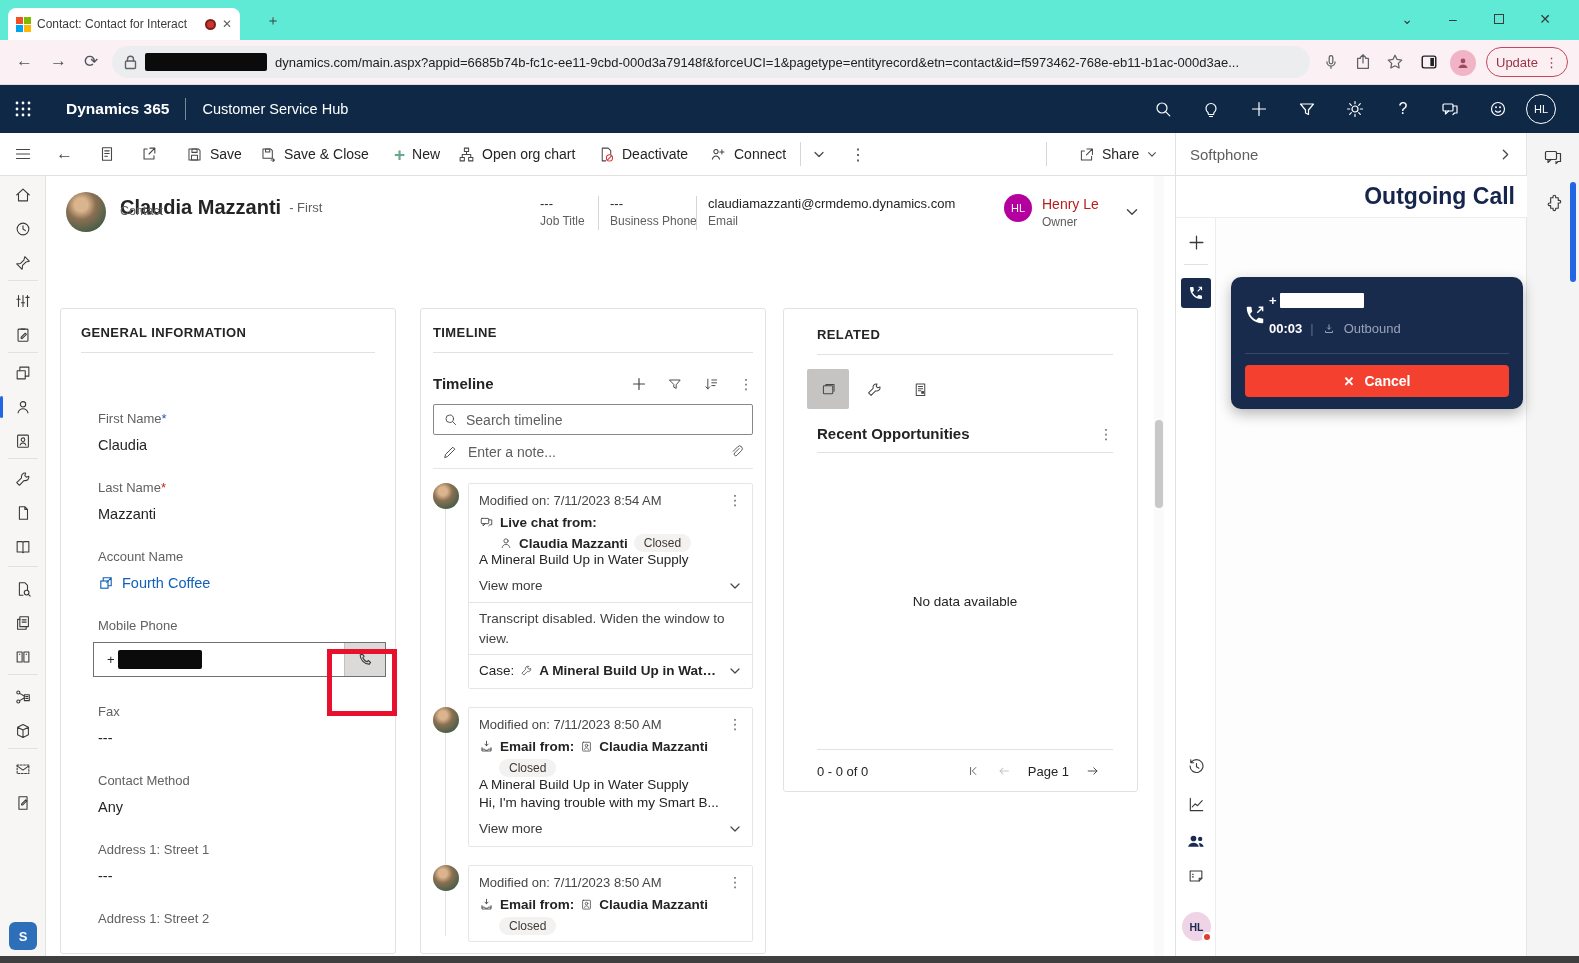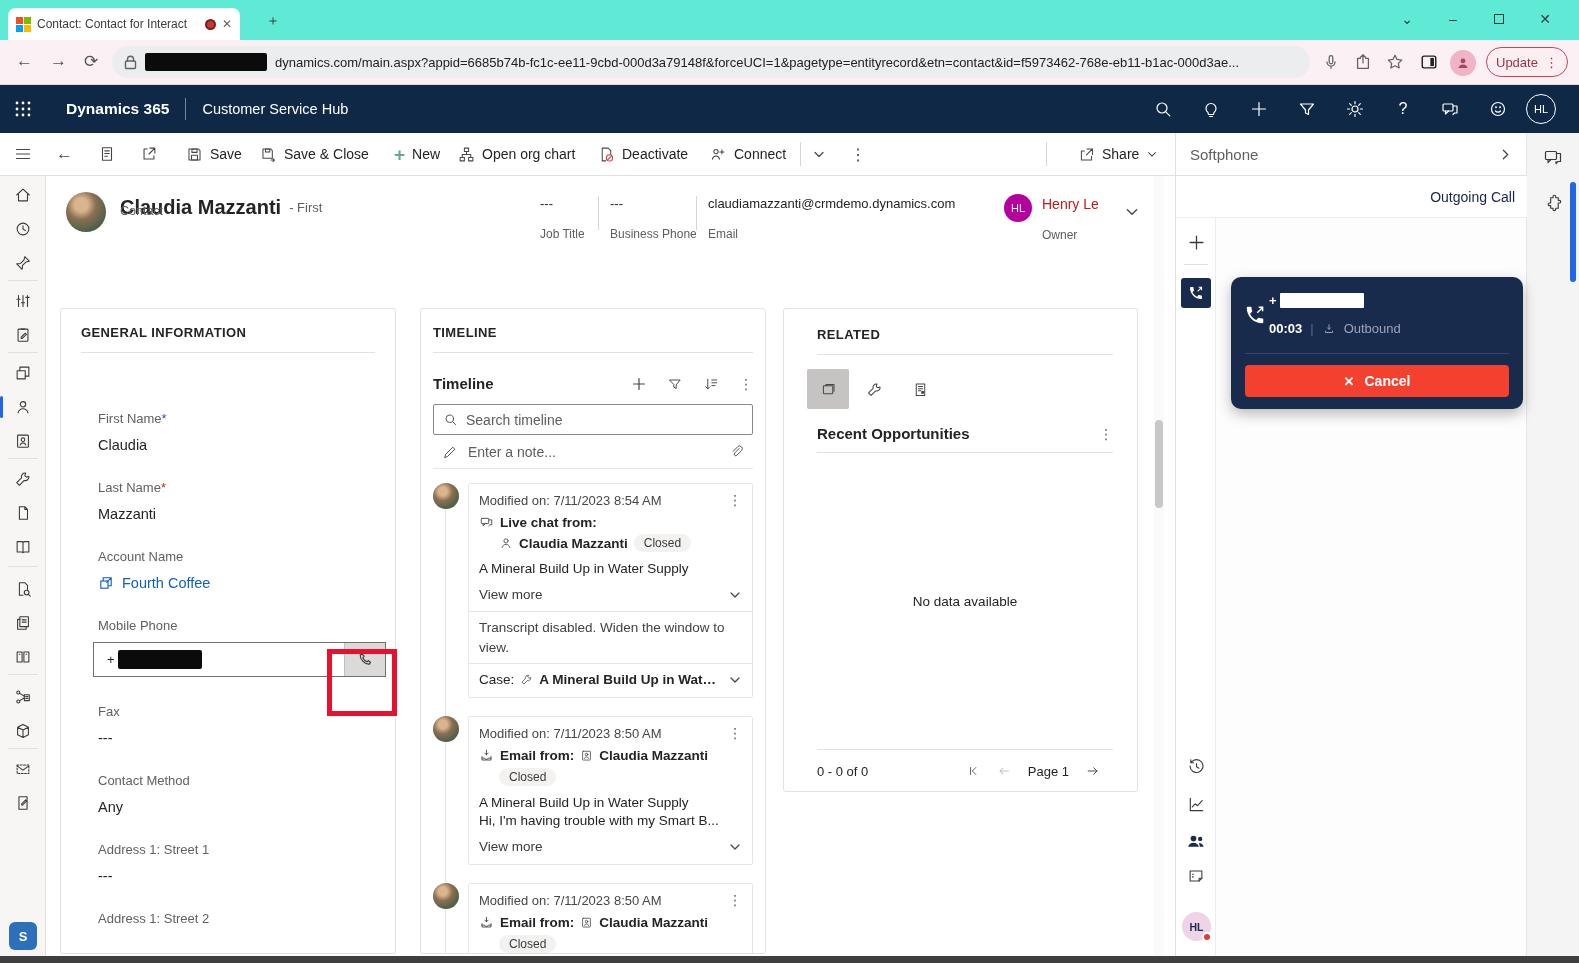--- a/index.html
+++ b/index.html
@@ -38,21 +38,21 @@
 
 .leftrail{position:absolute;left:0;top:176px;width:46px;height:780px;background:#f7f6f5;border-right:1px solid #e1e1e1}
 .lr-ic{position:absolute;left:0;width:46px;height:30px;display:flex;align-items:center;justify-content:center}
 .lr-div{position:absolute;left:8px;width:30px;height:1px;background:#e1e1e1}
 .lr-sel{position:absolute;left:0;width:3px;height:22px;background:#2266E3;border-radius:2px}
 .lr-s{position:absolute;left:9px;top:746px;width:28px;height:28px;background:#2e6fba;border-radius:6px;color:#fff;font-weight:bold;font-size:13px;display:flex;align-items:center;justify-content:center}
 
 .main{position:absolute;left:46px;top:176px;width:1120px;height:780px;background:#fff}
 .photo{width:40px;height:40px;border-radius:50%;background:radial-gradient(circle at 38% 32%,#d9b48d 0 18%,#8a6f52 40%,#51604a 72%,#2f3d2c 100%)}
 .hf-val{font-size:13px;color:#242424}
-.hf-lab{font-size:12px;color:#605e5c;margin-top:16px}
+.hf-lab{font-size:12px;color:#605e5c;margin-top:3px}
 .hdivider{position:absolute;top:20px;width:1px;height:34px;background:#d6d6d6}
 .tabsrow{position:absolute;left:0;top:74px;width:1120px;height:42px;border-bottom:1px solid #e7e7e7}
 .mtab{position:absolute;top:0;height:42px;display:flex;align-items:center;font-size:14.5px;color:#242424}
 .card{position:absolute;background:#fff;border:1px solid #e2e2e2;border-radius:3px;overflow:hidden}
 .card-title{font-size:13px;font-weight:bold;letter-spacing:.4px;color:#242424}
 .card-hr{height:1px;background:#e1e1e1;margin-top:12px}
 .fld-lab{font-size:13px;color:#616161}
 .fld-val{font-size:14.5px;color:#242424;margin-top:11px}
 .fld{margin-bottom:27px}
 .req-b{color:#2a52be}.req-r{color:#c4261d}
@@ -71,34 +71,34 @@
 .connector{position:absolute;left:12px;top:24px;bottom:6px;width:1px;background:#e4e4e4}
 .entry{display:flex;gap:9px;margin-bottom:18px;position:relative}
 .tl-av{width:26px;height:26px;border-radius:50%;background:radial-gradient(circle at 38% 32%,#d9b48d 0 18%,#8a6f52 40%,#51604a 72%,#2f3d2c 100%);flex:none;z-index:2}
 .ebody{flex:1;border:1px solid #e6e6e6;border-radius:2px;background:#fff;padding:8px 10px 6px;min-width:0}
 .ehead{display:flex;align-items:center}
 .emod{font-size:13px;color:#484644;flex:1}
 .kebab{color:#605e5c;font-size:14px;letter-spacing:0}
 .erow{display:flex;align-items:center;gap:6px;margin-top:7px;font-size:13.5px}
 .bold{font-weight:bold}
 .pill{background:#f3f2f1;border-radius:10px;padding:2px 10px;font-size:12px;color:#3b3a39}
-.esub{font-size:13.5px;margin-top:9px}
+.esub{font-size:13.5px;}
 .eview{display:flex;align-items:center;margin-top:11px;font-size:13.5px;color:#3b3a39}
 .transcript{margin:9px -10px 0;border-top:1px solid #e4e4e4;border-bottom:1px solid #e4e4e4;padding:6px 10px;font-size:13.5px;color:#424242;line-height:1.45}
 .caserow{margin:0 -10px;padding:8px 10px 4px;display:flex;align-items:center;gap:6px;font-size:13.5px}
 
 .reltab{width:42px;height:40px;display:flex;align-items:center;justify-content:center;border-radius:2px}
 .reltab.sel{background:#c6c4c2}
 .pgic{display:flex;align-items:center;justify-content:center}
 
 .softphone{position:absolute;left:1175px;top:133px;width:404px;height:823px;background:#fdfdfd;border-left:1px solid #e1e1e1}
 .sp-head{position:absolute;left:0;top:0;width:351px;height:43px;border-bottom:1px solid #e1e1e1;background:#fff;display:flex;align-items:center;padding:0 14px;color:#605e5c;font-size:15px}
 .sp-util{position:absolute;right:0;top:0;width:53px;height:823px;background:#f5f4f4;border-left:1px solid #e6e6e6}
 .sp-bluebar{position:absolute;right:3px;top:49px;width:6px;height:100px;background:#2266E3;border-radius:3px}
-.sp-heading{position:absolute;left:0;top:43px;width:351px;height:42px;background:#fff;border-bottom:1px solid #ececec;display:flex;align-items:center;justify-content:flex-end;padding-right:12px;font-size:14px;font-weight:normal;color:#16254C}
+.sp-heading{position:absolute;left:0;top:43px;width:351px;height:42px;background:#fff;border-bottom:1px solid #ececec;display:flex;align-items:center;justify-content:flex-end;padding-right:12px;font-size:23px;font-weight:bold;color:#16254C}
 .sp-rail{position:absolute;left:0;top:85px;width:40px;bottom:0;border-right:1px solid #ececec;background:#fff}
 .sp-railic{position:absolute;left:0;width:40px;height:28px;display:flex;align-items:center;justify-content:center}
 .sp-tab-sel{position:absolute;left:5px;top:60px;width:30px;height:30px;background:#192B4D;border-radius:3px;display:flex;align-items:center;justify-content:center}
 .callcard{position:absolute;left:55px;top:144px;width:292px;height:132px;background:#192B4D;border-radius:10px;box-shadow:0 5px 14px rgba(0,0,0,.28);color:#fff}
 .cc-meta{position:absolute;left:38px;top:44px;display:flex;align-items:center;gap:8px;font-size:13px}
 .cc-div{position:absolute;left:14px;right:14px;top:76px;height:1px;background:#39476a}
 .cancelbtn{position:absolute;left:14px;right:14px;top:88px;height:32px;background:#F4402E;border-radius:4px;display:flex;align-items:center;justify-content:center;gap:10px;font-size:14px;font-weight:bold;color:#fff}
 .sp-hl{position:absolute;left:6px;width:29px;height:29px;border-radius:50%;background:#efd3e6;color:#1b2a52;font-weight:bold;font-size:10.5px;display:flex;align-items:center;justify-content:center}
 .sp-hl .dot{position:absolute;right:-1px;bottom:-1px;width:10px;height:10px;border-radius:50%;background:#e03e2d;border:2px solid #fff}
 

